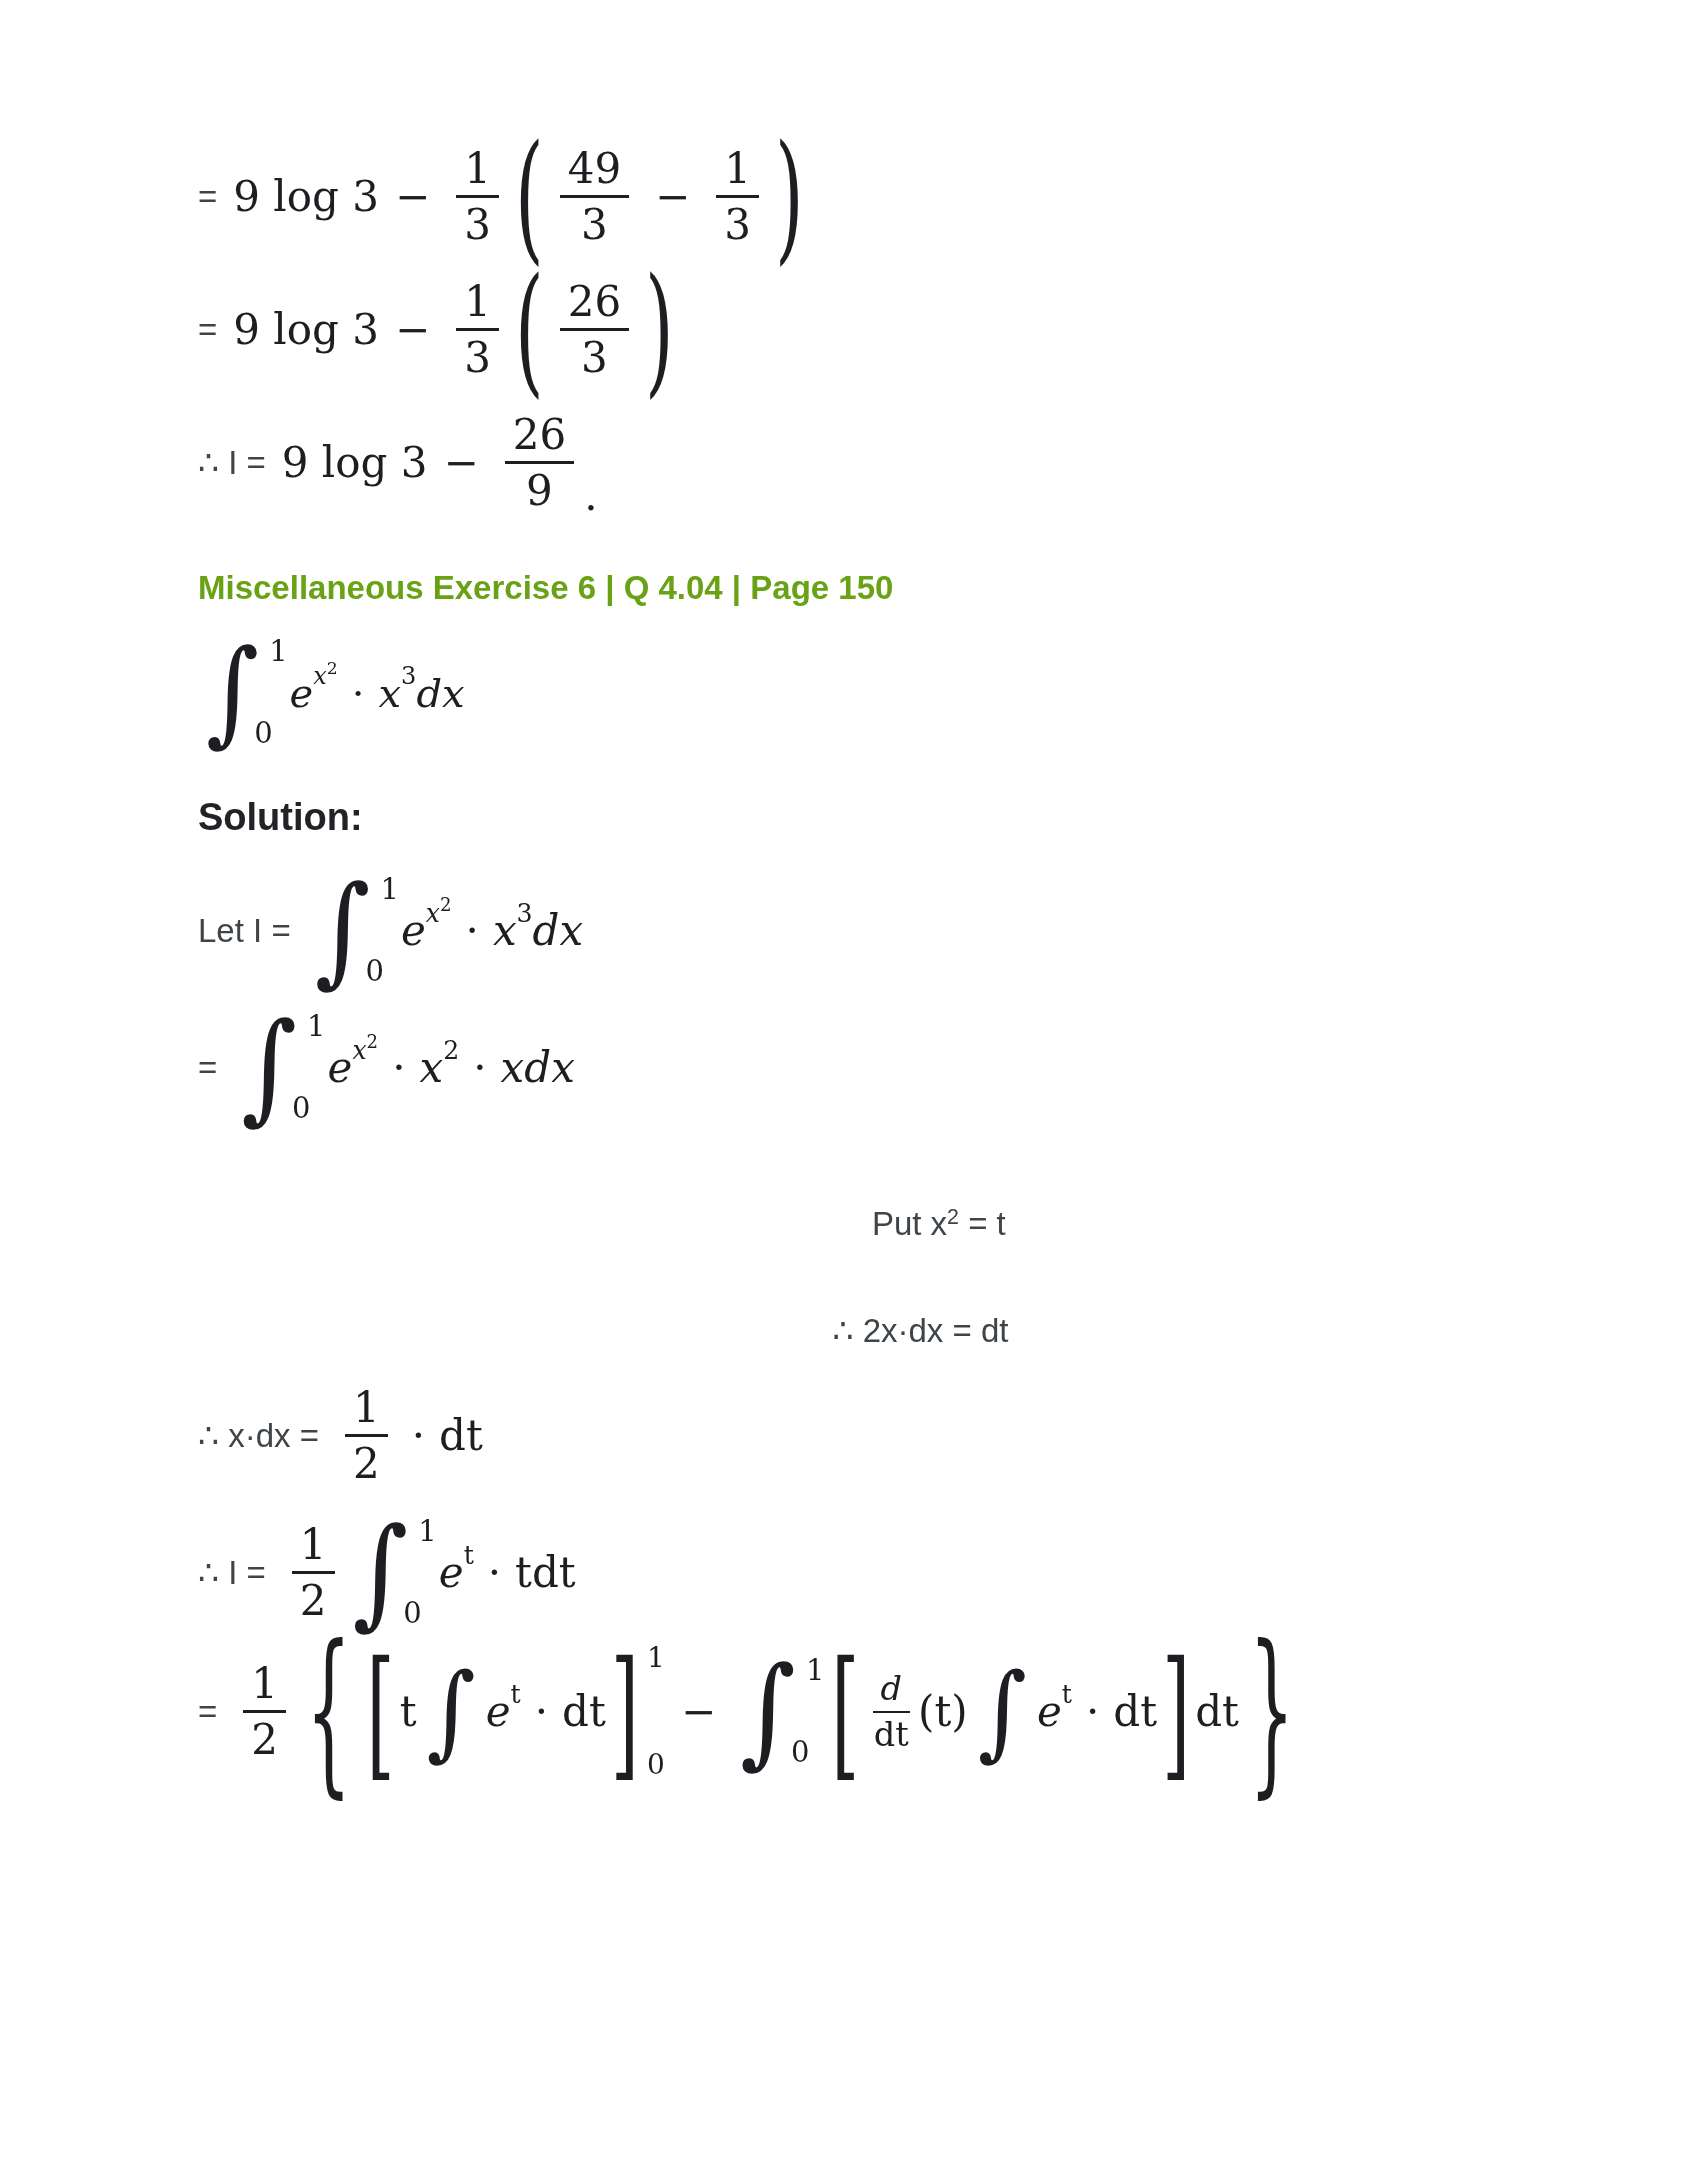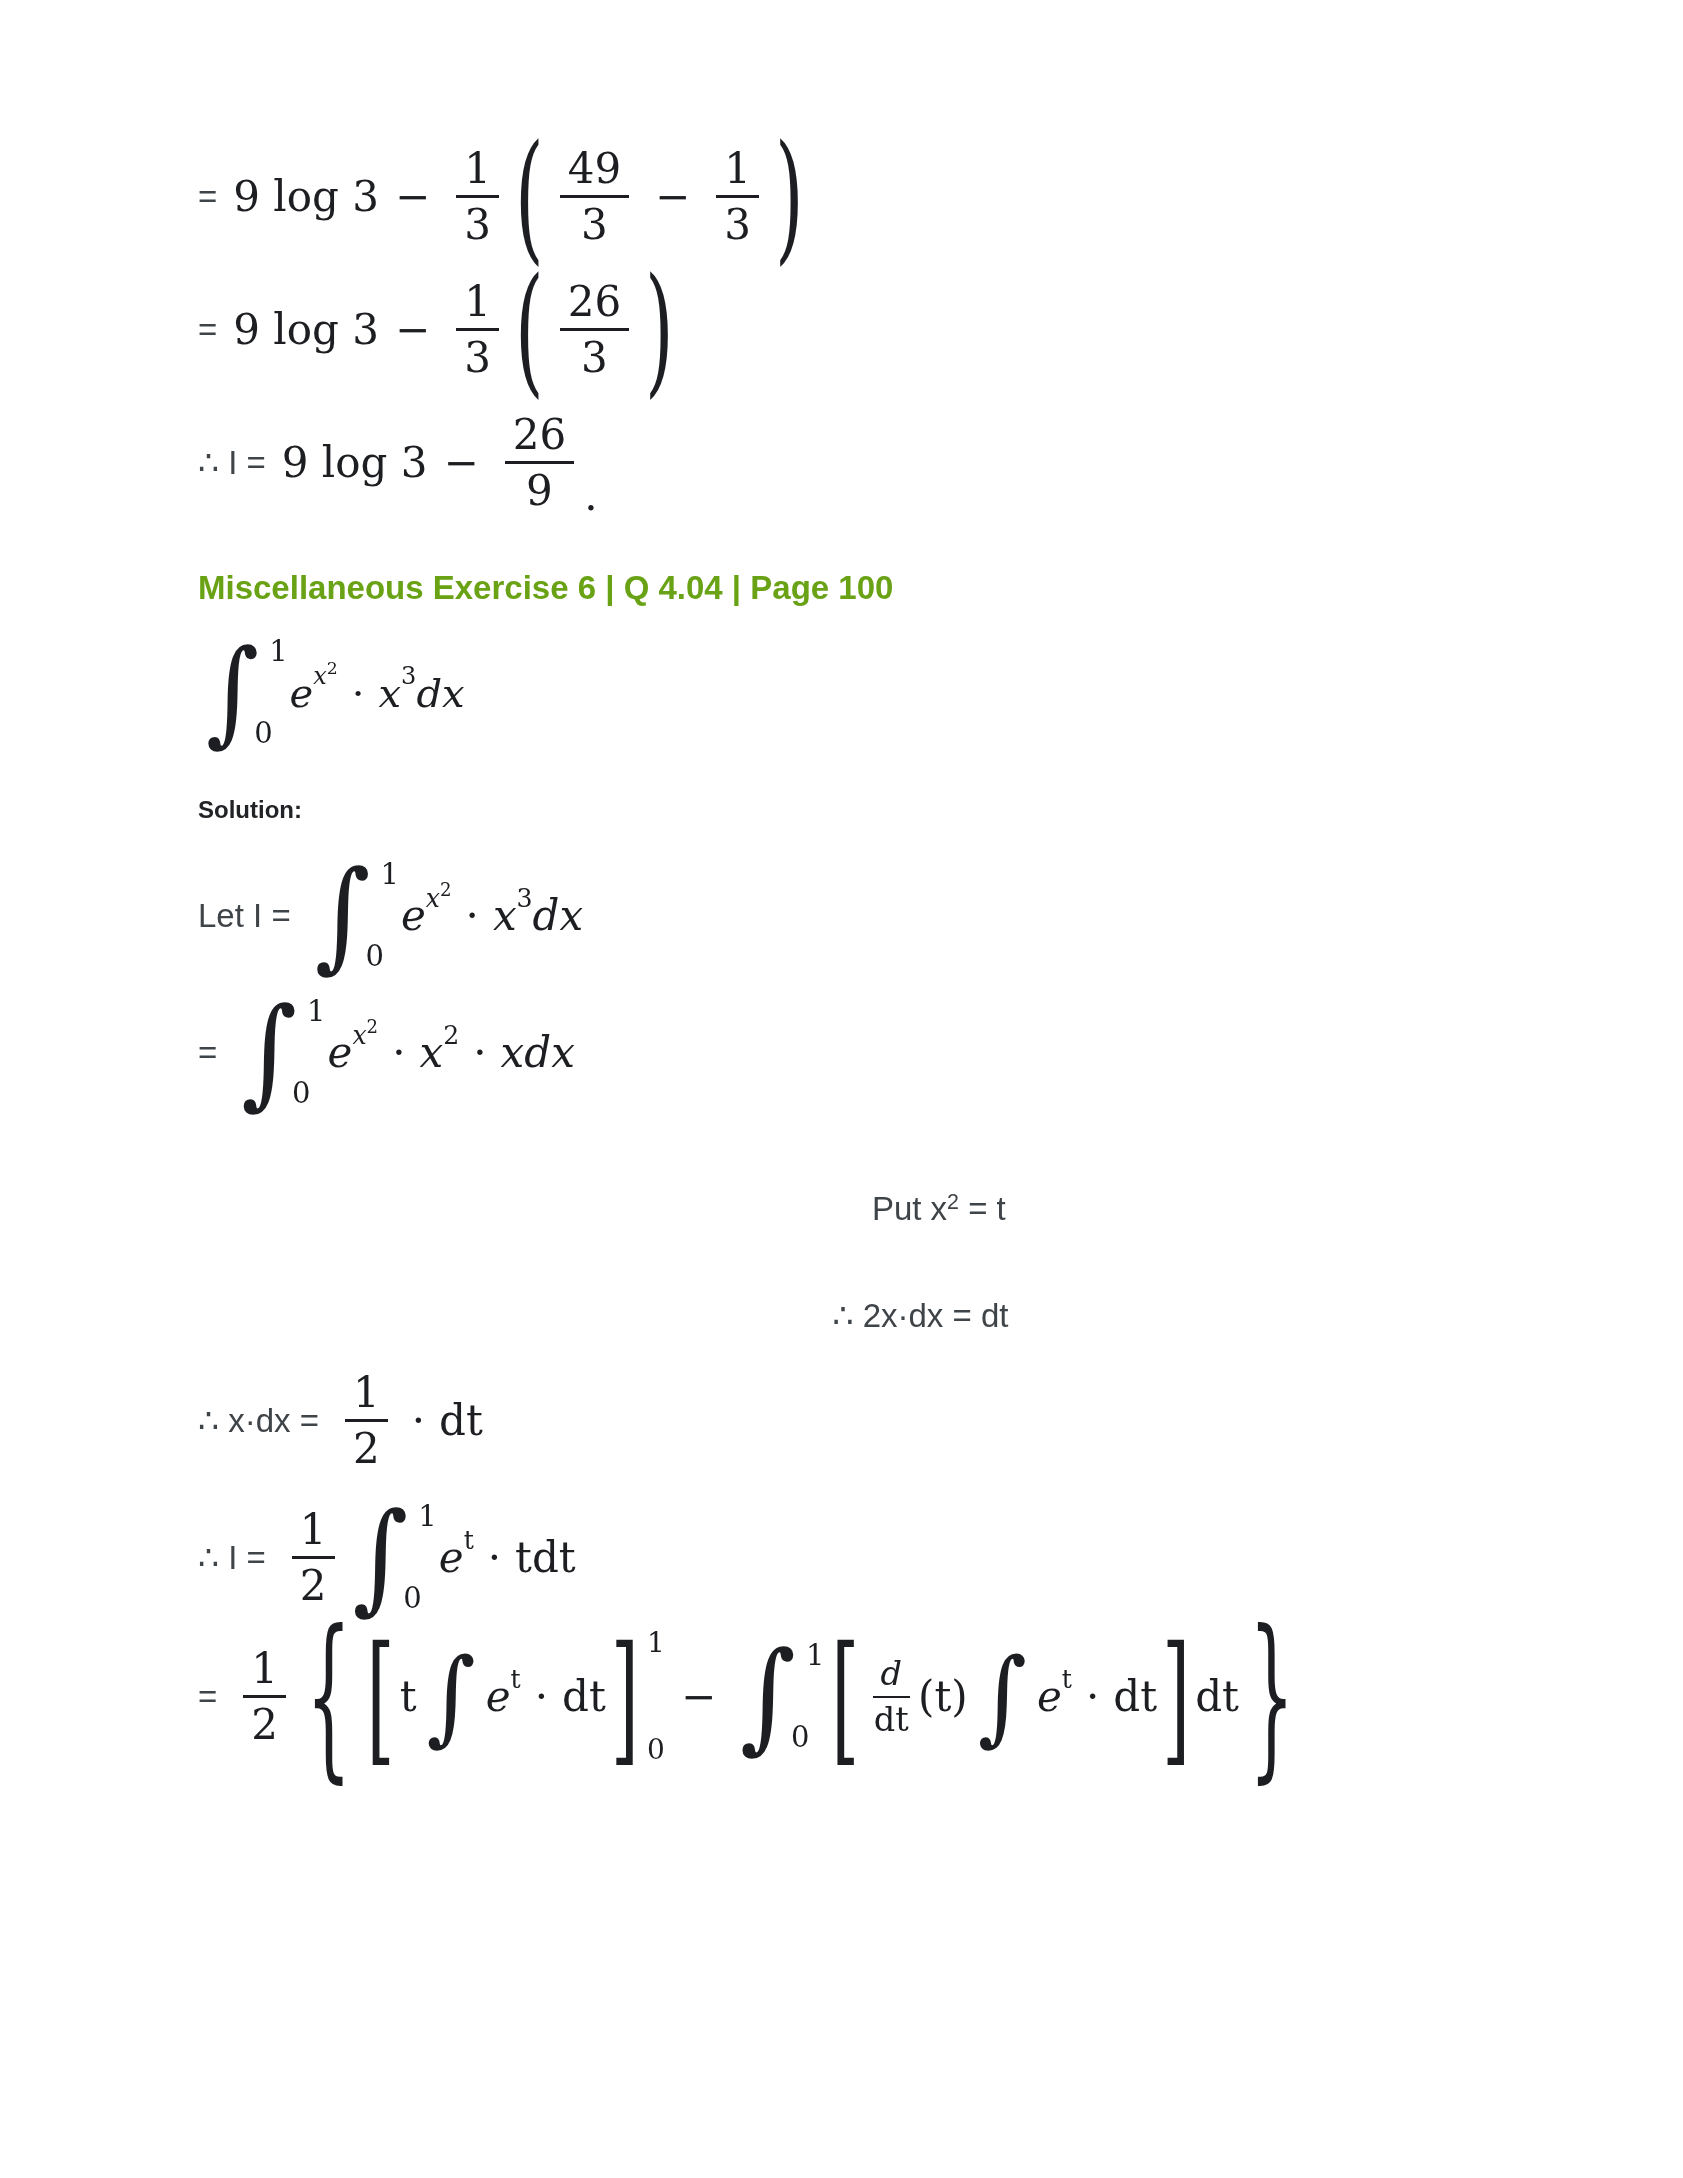--- a/index.html
+++ b/index.html
@@ -81,21 +81,21 @@
   .q-line{display:flex;align-items:center;}
   .q-label{
     font-size:37px;font-weight:700;color:var(--bold);
     white-space:pre;margin-right:18px;
   }
   .q-math{
     display:flex;align-items:center;
     font-family:"DejaVu Serif","Liberation Serif",serif;
     font-size:40px;color:var(--math);
   }
-  .sol-label{font-size:24px;font-weight:700;color:var(--bold);}
+  .sol-label{font-size:38px;font-weight:700;color:var(--bold);}
 
   
   .mt16{margin-top:16px}.mt20{margin-top:34px}.mt26{margin-top:26px}
   .mt30{margin-top:30px}.mt36{margin-top:36px}.mt44{margin-top:44px}
   .mt48{margin-top:48px}.mt56{margin-top:55px}
 </style>
 </head>
 <body>
 
 <div class="page">
@@ -141,21 +141,21 @@
     <span class="pre">∴ I =</span>
     <span class="m">9 log 3</span>
     <span class="m op">−</span>
     <span class="frac">
       <span class="num">26</span>
       <span class="den">9</span>
     </span>
     <span class="m low">.</span>
   </div>
 
-  <div class="heading mt56">Miscellaneous Exercise 6 | Q 4.04 | Page 100</div>
+  <div class="heading mt56">Miscellaneous Exercise 6 | Q 4.04 | Page 150</div>
 
   <div class="q-line mt30">
     <span class="q-math">
       <span class="intgrl">
         <span class="int-sign">∫</span>
         <span class="int-bounds">
           <span class="int-up">1</span>
           <span class="int-lo">0</span>
         </span>
       </span>

